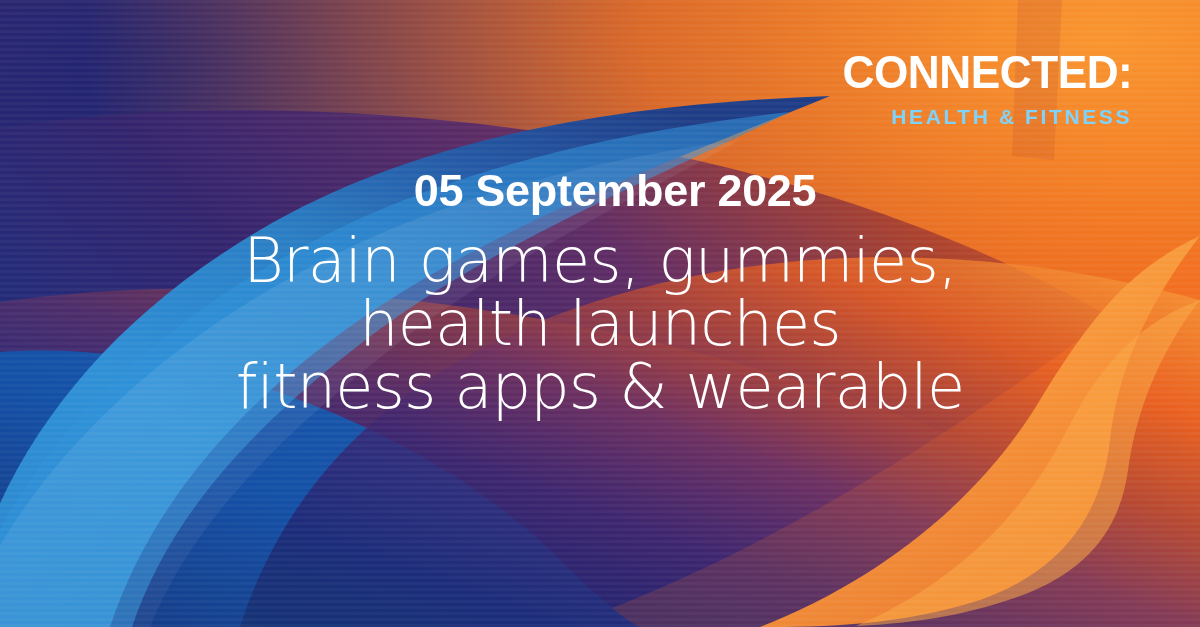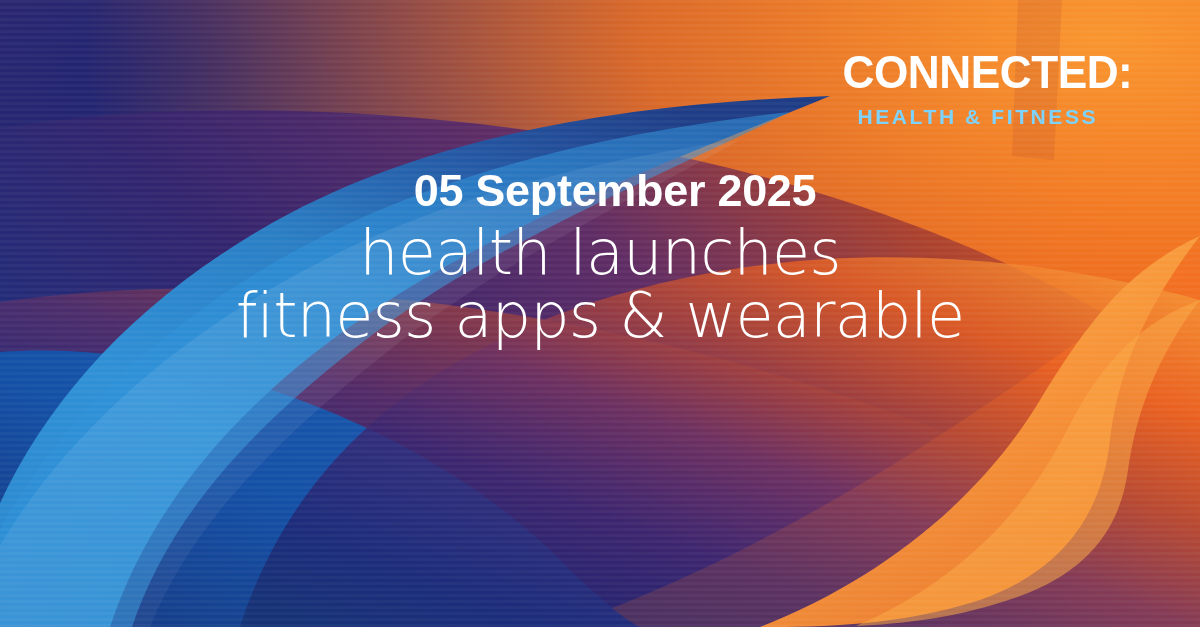--- a/index.html
+++ b/index.html
@@ -27,21 +27,21 @@
     width: 100%;
     height: 100%;
     display: block;
   }
 
   
   .logo-lockup {
     position: absolute;
     top: 50px;
     right: 68px;
-    text-align: center;
+    text-align: right;
     z-index: 6;
     line-height: 1;
     -webkit-user-select: none;
     user-select: none;
   }
   .logo-wordmark {
     display: block;
     color: #ffffff;
     font-family: "Liberation Sans", sans-serif;
     font-weight: 700;
@@ -75,21 +75,21 @@
     user-select: none;
   }
   .event-date {
     display: block;
     color: #ffffff;
     font-family: "Liberation Sans", sans-serif;
     font-weight: 700;
     font-size: 45px;
     line-height: 1.0;
     letter-spacing: -0.3px;
-    margin-bottom: 8px;
+    margin-bottom: 16px;
     padding-left: 30px;
   }
   .headline {
     display: block;
     color: #ffffff;
     font-family: "DejaVu Sans", sans-serif;
     font-weight: 300;
     font-size: 62px;
     line-height: 1.02;
     letter-spacing: -0.8px;
@@ -223,18 +223,19 @@
   </div>
 
   <div class="logo-lockup">
     <span class="logo-wordmark">CONNECTED:</span>
     <span class="logo-subline">HEALTH &amp; FITNESS</span>
   </div>
 
   <div class="headline-block">
     <span class="event-date">05 September 2025</span>
     <span class="headline">
+      <span class="headline-line">Brain games, gummies,</span>
       <span class="headline-line">health launches</span>
       <span class="headline-line">fitness apps &amp; wearable</span>
     </span>
   </div>
 
 </div>
 
 </body></html>

